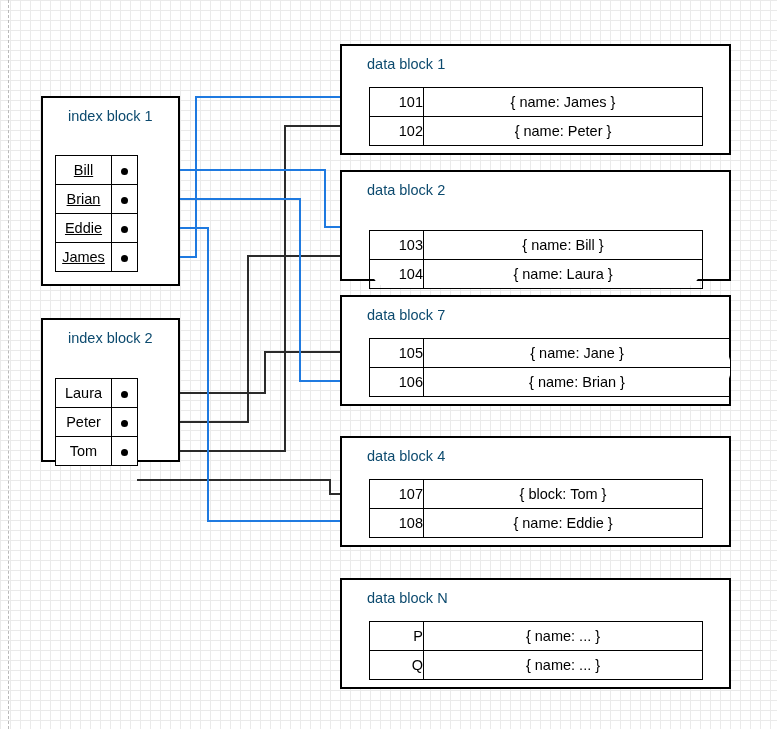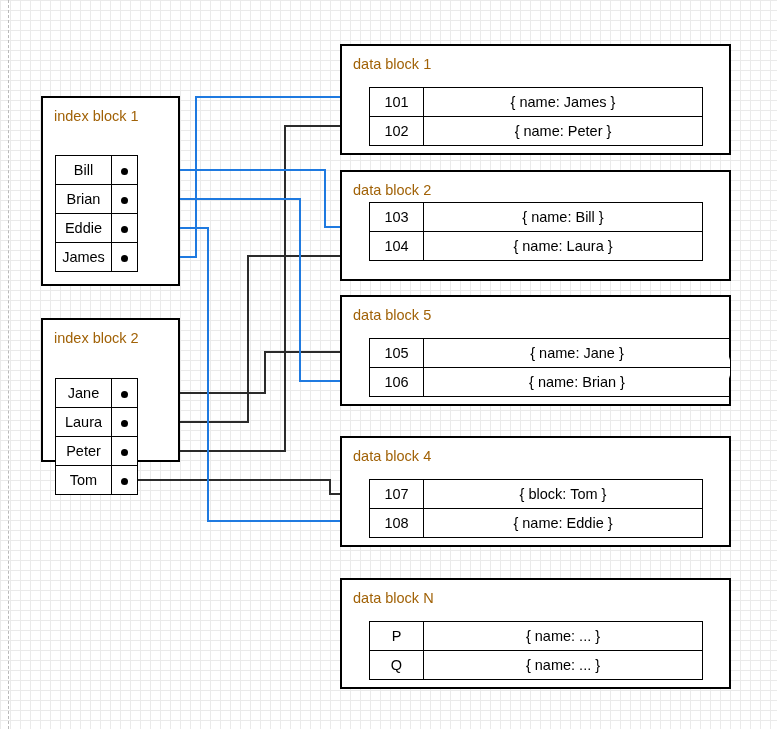--- a/index.html
+++ b/index.html
@@ -35,24 +35,24 @@
   }
   
   .box {
     position: absolute;
     background: #ffffff;
     border: 2px solid #000000;
     box-sizing: border-box;
   }
   .box-title {
     position: absolute;
-    left: 11px;
+    left: 25px;
     top: 9px;
     font-size: 14.5px;
-    color: #a16207;
+    color: #0c4a6e;
     white-space: nowrap;
     line-height: 18px;
   }
   
   .rec-table {
     position: absolute;
     border-collapse: collapse;
     background: #ffffff;
     table-layout: fixed;
   }
@@ -76,21 +76,21 @@
   .dot {
     display: inline-block;
     width: 7px;
     height: 7px;
     border-radius: 50%;
     background: #000;
     vertical-align: middle;
   }
   .rid {
     width: 54px;
-    text-align: center;
+    text-align: right;
     margin-top: 46px;
   }
   .payload {
     text-align: center;
     padding-left: 5px;
     white-space: nowrap;
   }
   
   svg.links {
     position: absolute;
@@ -154,21 +154,21 @@
     </g>
 
     <g>
       <path class="lnk lnk-blue" d="M137,228 L208,228 L208,521 L363,521" marker-end="url(#arrowBlue)"></path>
     </g>
   </svg>
 
   <div class="box" style="left:41px; top:96px; width:139px; height:190px;">
     <div class="box-title">index block 1</div>
   </div>
-  <table class="rec-table" style="left:55px; top:155px; width:83px;">
+  <table class="rec-table" style="left:55px; top:155px; width:83px;text-decoration:underline;">
     <tbody>
       <tr>
         <td class="idx-key">Bill</td>
         <td class="idx-ptr">
           <span class="dot"></span>
         </td>
       </tr>
       <tr>
         <td class="idx-key">Brian</td>
         <td class="idx-ptr">
@@ -189,26 +189,20 @@
       </tr>
     </tbody>
   </table>
 
   <div class="box" style="left:41px; top:318px; width:139px; height:144px;">
     <div class="box-title">index block 2</div>
   </div>
   <table class="rec-table" style="left:55px; top:378px; width:83px;">
     <tbody>
       <tr>
-        <td class="idx-key">Jane</td>
-        <td class="idx-ptr">
-          <span class="dot"></span>
-        </td>
-      </tr>
-      <tr>
         <td class="idx-key">Laura</td>
         <td class="idx-ptr">
           <span class="dot"></span>
         </td>
       </tr>
       <tr>
         <td class="idx-key">Peter</td>
         <td class="idx-ptr">
           <span class="dot"></span>
         </td>
@@ -234,35 +228,35 @@
       <tr>
         <td class="rid">102</td>
         <td class="payload">{ name: Peter }</td>
       </tr>
     </tbody>
   </table>
 
   <div class="box" style="left:340px; top:170px; width:391px; height:111px;">
     <div class="box-title">data block 2</div>
   </div>
-  <table class="rec-table" style="left:369px; top:202px; width:334px;">
+  <table class="rec-table" style="left:369px; top:230px; width:334px;border-radius:25px;">
     <tbody>
       <tr>
         <td class="rid">103</td>
         <td class="payload">{ name: Bill }</td>
       </tr>
       <tr>
         <td class="rid">104</td>
         <td class="payload">{ name: Laura }</td>
       </tr>
     </tbody>
   </table>
 
   <div class="box" style="left:340px; top:295px; width:391px; height:111px;">
-    <div class="box-title">data block 5</div>
+    <div class="box-title">data block 7</div>
   </div>
   <table class="rec-table" style="left:369px; top:338px; width:362px;border-radius:29px;">
     <tbody>
       <tr>
         <td class="rid">105</td>
         <td class="payload">{ name: Jane }</td>
       </tr>
       <tr>
         <td class="rid">106</td>
         <td class="payload">{ name: Brian }</td>

